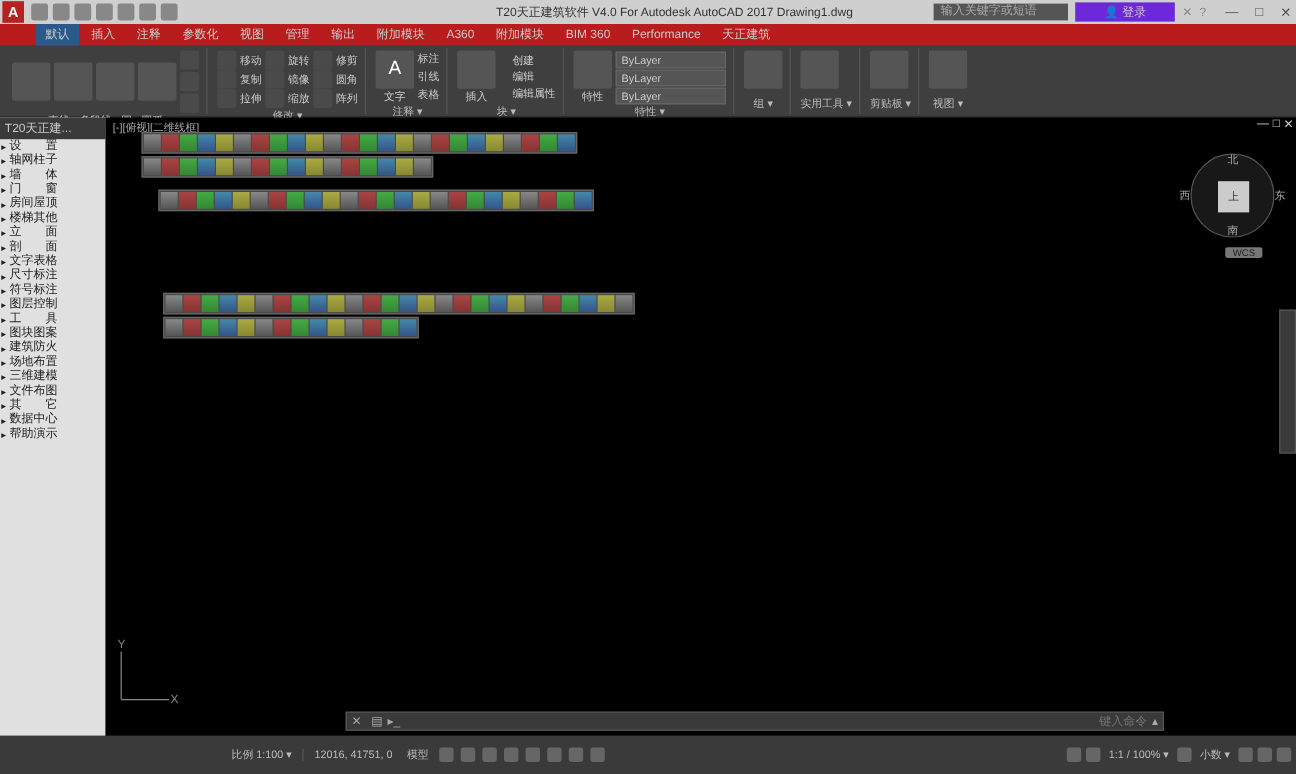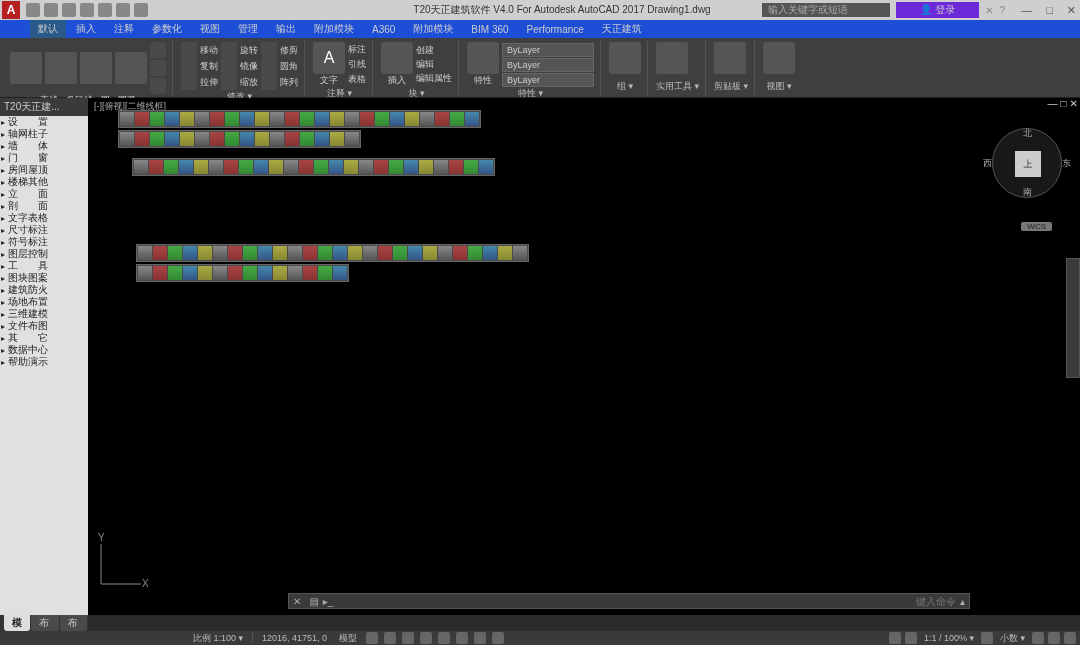--- a/index.html
+++ b/index.html
@@ -5,26 +5,26 @@
 * { margin: 0; padding: 0; box-sizing: border-box; }
 body { font-family: "Microsoft YaHei", sans-serif; background: #333; overflow: hidden; width: 1080px; height: 645px; }
 
 
 .titlebar { height: 20px; background: #cfcfcf; display: flex; align-items: center; font-size: 10px; color: #333; position: relative; }
 .titlebar .logo { width: 18px; height: 18px; background: #b62020; color: #fff; display: flex; align-items: center; justify-content: center; font-weight: bold; font-size: 12px; margin-left: 2px; }
 .qat { display: flex; gap: 4px; margin-left: 6px; }
 .qat .qicon { width: 14px; height: 14px; background: #888; border-radius: 2px; }
 .titlebar .title { position: absolute; left: 50%; transform: translateX(-50%); white-space: nowrap; margin-left: 22px; }
 .titlebar .right { position: absolute; right: 4px; display: flex; align-items: center; gap: 6px; }
-.search-box { background: #555; color: #aaa; padding: 1px 6px; font-size: 10px; width: 128px; height: 14px; line-height: 12px; }
+.search-box { background: #555; color: #aaa; padding: 1px 6px; font-size: 10px; width: 112px; height: 14px; line-height: 12px; }
 .win-controls { display: flex; gap: 14px; font-size: 11px; color: #555; margin-left: 10px;}
 .win-controls span { cursor: pointer; }
 
 
-.menubar { height: 18px; background: #1d4ed8; display: flex; align-items: center; padding-left: 30px; font-size: 10px; color: #ccc; gap: 2px; }
+.menubar { height: 18px; background: #b91c1c; display: flex; align-items: center; padding-left: 30px; font-size: 10px; color: #ccc; gap: 2px; }
 .menubar .mitem { padding: 2px 8px; cursor: pointer; }
 .menubar .mitem.active { background: #2a5a8a; }
 
 
 .ribbon { height: 60px; background: #3f3f3f; border-bottom: 1px solid #222; display: flex; align-items: stretch; padding: 2px 4px; gap: 2px; }
 .rpanel { border-right: 1px solid #555; padding: 2px 6px; display: flex; flex-direction: column; justify-content: space-between; }
 .rpanel .prow { display: flex; gap: 3px; align-items: center; }
 .rbtn { background: #4a4a4a; width: 16px; height: 16px; border-radius: 2px; cursor: pointer; }
 .rbtn.big { width: 32px; height: 32px; background: #555; }
 .rlabel { font-size: 9px; color: #bbb; text-align: center; }
@@ -50,38 +50,38 @@
 .ftoolbar .tb.r { background: linear-gradient(#a44,#833); }
 .ftoolbar .tb.g { background: linear-gradient(#4a4,#383); }
 .ftoolbar .tb.b { background: linear-gradient(#48a,#358); }
 .ftoolbar .tb.y { background: linear-gradient(#aa4,#883); }
 
 
 .viewcube { position: absolute; right: 18px; top: 30px; width: 70px; height: 70px; }
 .vc-ring { width: 70px; height: 70px; border: 1px solid #555; border-radius: 50%; position: relative; background: rgba(40,40,40,.6);}
 .vc-face { position: absolute; left: 22px; top: 22px; width: 26px; height: 26px; background: #ccc; color:#333; font-size:9px; display:flex; align-items:center; justify-content:center;}
 .vc-dir { position: absolute; font-size: 9px; color: #aaa; }
-.wcs-badge { position: absolute; right: 28px; top: 124px; background: #777; color: #222; font-size: 8px; padding: 0 6px; border-radius: 2px; }
+.wcs-badge { position: absolute; right: 28px; top: 108px; background: #777; color: #222; font-size: 8px; padding: 0 6px; border-radius: 2px; }
 
 
 .ucs { position: absolute; left: 8px; bottom: 24px; color: #888; font-size: 10px; }
 
 
 .cmdline { position: absolute; left: 200px; bottom: 6px; right: 110px; height: 16px; background: #3a3a3a; display: flex; align-items: center; font-size: 10px; color: #888; border: 1px solid #555;}
 .cmdline .cx { padding: 0 4px; color: #aaa; cursor: pointer;}
 .cmdline input { flex: 1; background: transparent; border: none; color: #ccc; font-size: 10px; outline: none; padding-left: 4px; text-align: right;}
 
 
 .layout-tabs { position: absolute; left: 0; bottom: 14px; height: 16px; display: flex; font-size: 10px; background:#333; width:88px; padding-left:4px;}
 .layout-tabs .lt { padding: 1px 8px; background: #4a4a4a; color: #ccc; margin-right: 1px; cursor: pointer; border-radius: 0 0 3px 3px;}
 .layout-tabs .lt.active { background: #ddd; color: #222; font-weight:bold;}
 .layout-tabs-wide { position:absolute; left:0; bottom:14px; height:16px; width:100%; background:#2a2a2a; z-index:-1;}
 
 
-.statusbar { position: absolute; left: 0; right: 0; bottom: 0; height: 14px; background: #3a3a3a; display: flex; align-items: center; font-size: 9px; color: #bbb; padding: 0 4px; gap: 6px;}
+.statusbar { position: absolute; left: 0; right: 0; bottom: 0; height: 32px; background: #3a3a3a; display: flex; align-items: center; font-size: 9px; color: #bbb; padding: 0 4px; gap: 6px;}
 .statusbar .sb-item { display: flex; align-items: center; gap: 2px; padding: 0 3px; cursor: pointer;}
 .statusbar .sb-sep { width: 1px; height: 10px; background: #555; }
 .statusbar .sb-icon { width: 12px; height: 12px; background: #666; border-radius: 2px;}
 .statusbar .right { margin-left: auto; display: flex; gap: 4px; align-items:center;}
 
 
 .rhandle { position: absolute; right: 0; top: 160px; width: 14px; height: 120px; background: #3a3a3a; border: 1px solid #555;}
 </style>
 </head>
 <body>
@@ -192,21 +192,21 @@
     <div class="rlabel">注释 ▾</div>
   </div>
 
 
   <div class="rpanel">
     <div class="prow">
       <div style="display:flex;flex-direction:column;align-items:center;">
           <div class="rbtn big"></div>
           <span class="rtext">插入</span>
         </div>
-      <div style="display:flex;flex-direction:column;gap:1px;">
+      <div style="display:flex;flex-direction:column;gap:1px;margin-left:11px;">
         <span class="rtext">创建</span>
         <span class="rtext">编辑</span>
         <span class="rtext">编辑属性</span>
       </div>
     </div>
     <div class="rlabel">块 ▾</div>
   </div>
 
   <div class="rpanel">
     <div class="prow">

